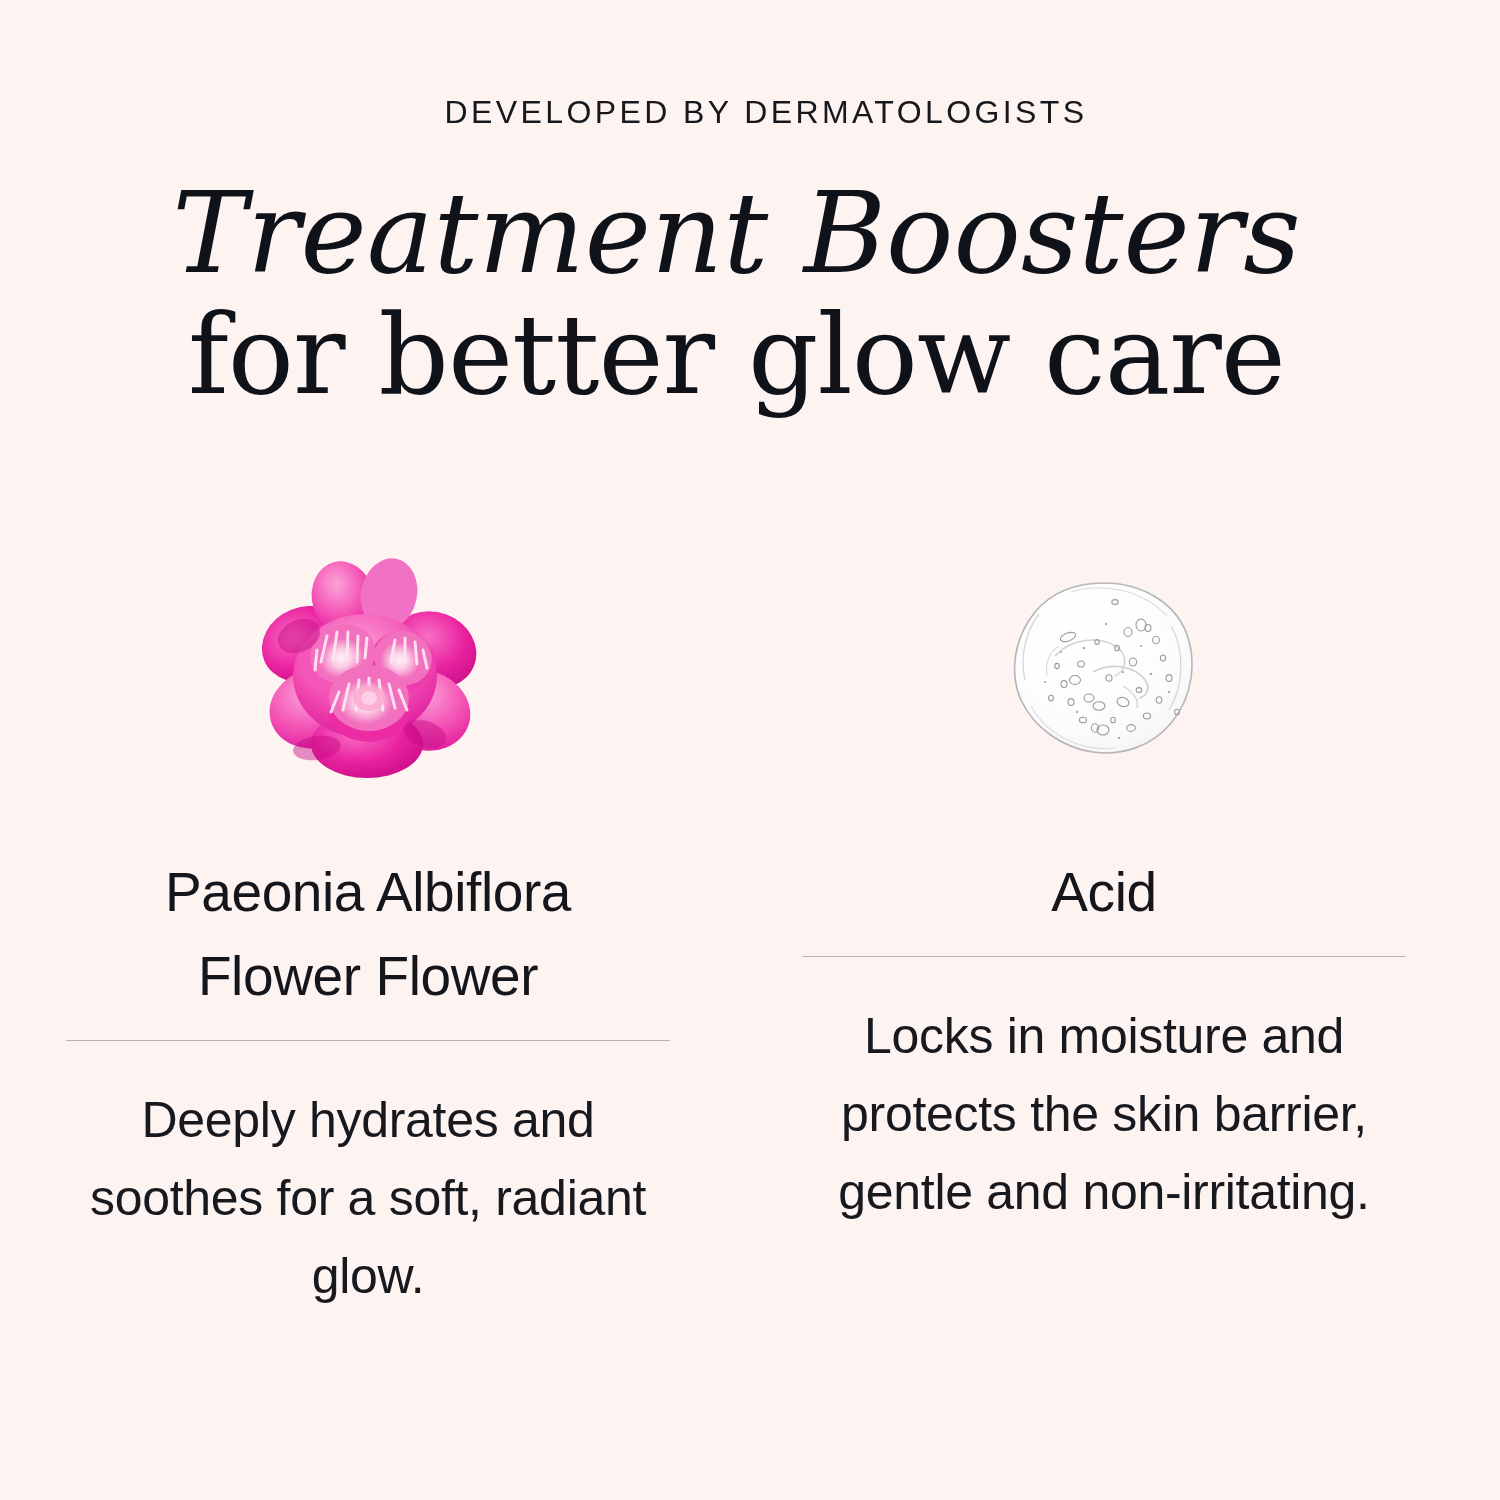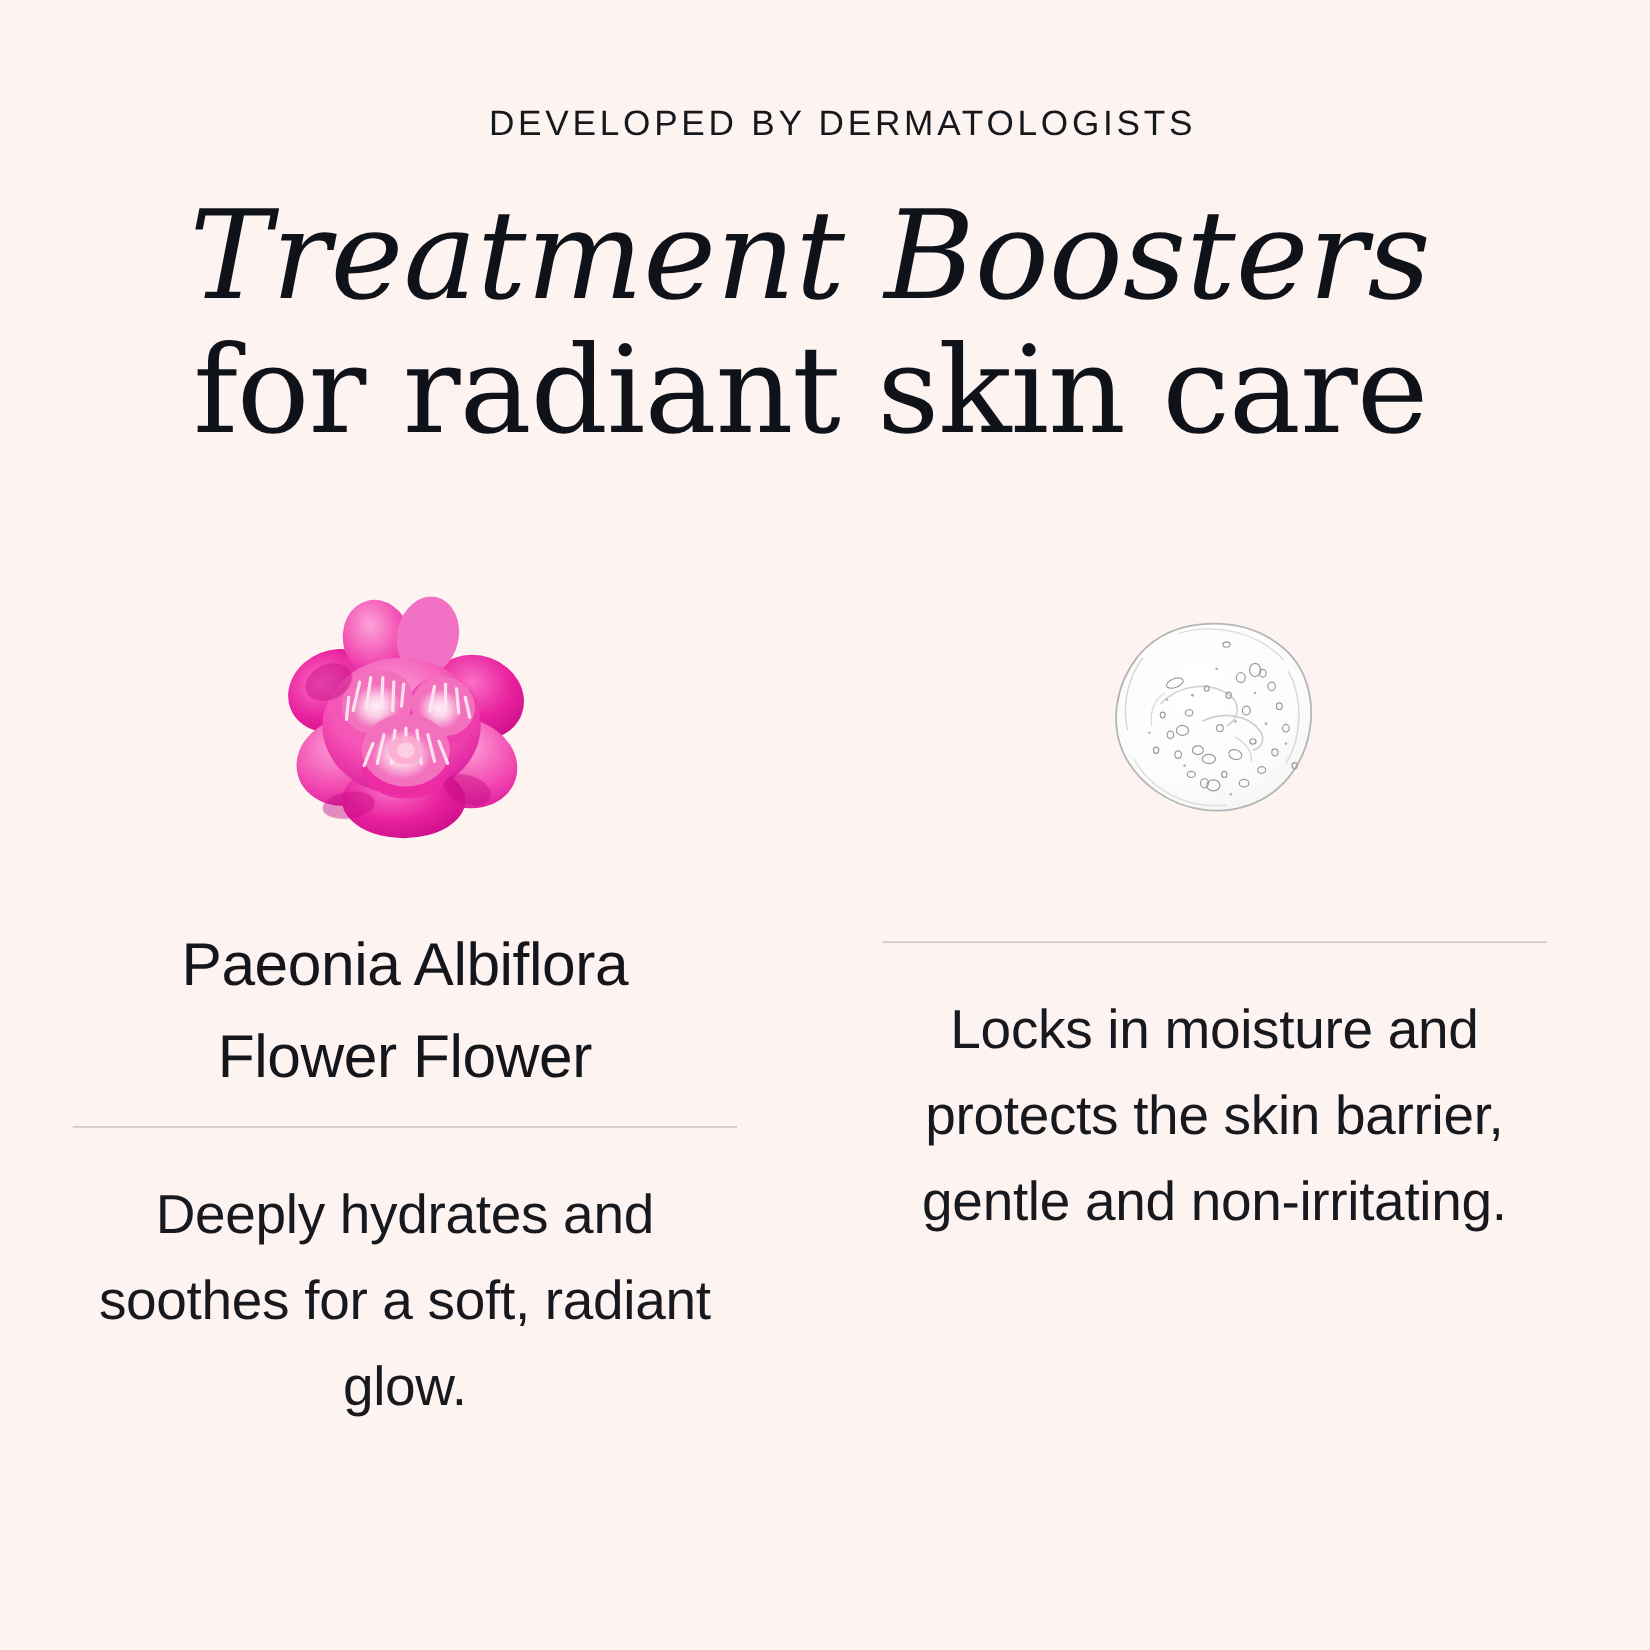--- a/index.html
+++ b/index.html
@@ -61,21 +61,21 @@
     letter-spacing: 0px;
   }
   .headline-line.roman {
     font-style: normal;
     font-size: 110px;
   }
 
   
   .columns {
     position: absolute;
-    top: 514px;
+    top: 530px;
     left: 0;
     width: 1472px;
     display: flex;
   }
   .col {
     width: 750px;
     display: flex;
     flex-direction: column;
     align-items: center;
   }
@@ -142,21 +142,21 @@
 </style>
 </head>
 <body>
 
 <div class="page">
 
   <div class="eyebrow">DEVELOPED BY DERMATOLOGISTS</div>
 
   <div class="headline">
     <div class="headline-line italic">Treatment Boosters</div>
-    <div class="headline-line roman">for radiant skin care</div>
+    <div class="headline-line roman">for better glow care</div>
   </div>
 
   <div class="columns">
 
     <div class="col">
 
       <div class="art">
         <svg class="peony" viewBox="0 0 222 222">
           <defs>
             <radialGradient id="pCore" cx="46%" cy="56%" r="34%">
@@ -311,20 +311,21 @@
             <circle cx="66" cy="132" r="1.2"></circle>
             <circle cx="108" cy="158" r="1.2"></circle>
             <circle cx="130" cy="66" r="1.1"></circle>
             <circle cx="34" cy="102" r="1.1"></circle>
             <circle cx="158" cy="112" r="1.2"></circle>
           </g>
         </svg>
       </div>
 
       <div class="ing-name">
+        <div>Acid</div>
       </div>
 
       <div class="divider"></div>
 
       <div class="desc">Locks in moisture and protects the skin barrier, gentle and non-irritating.</div>
     </div>
 
   </div>
 </div>
 

